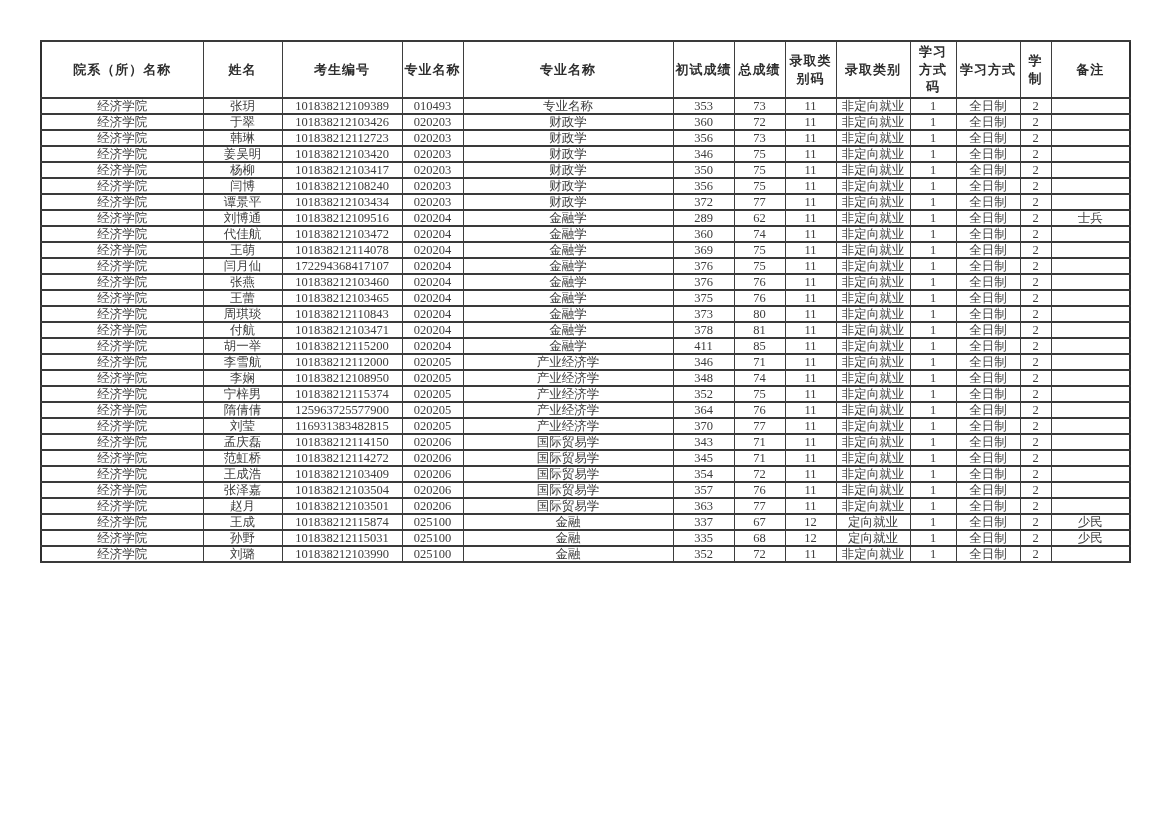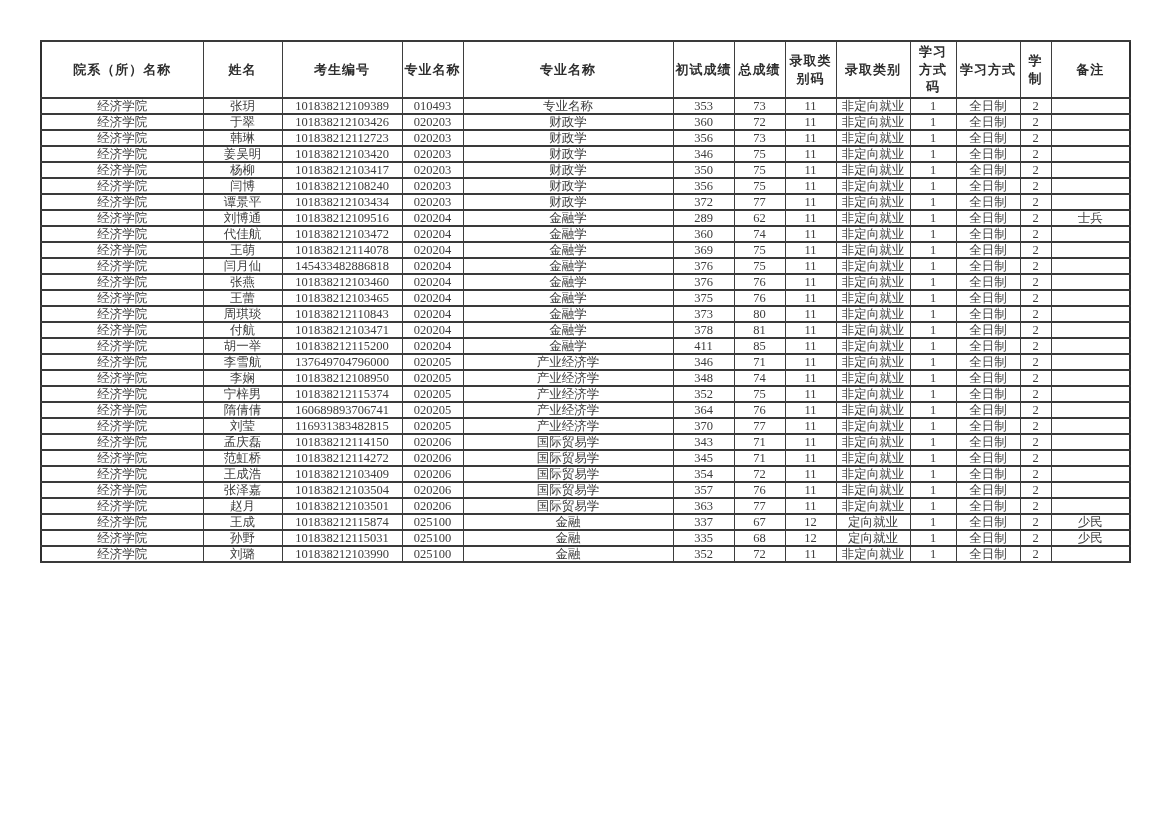--- a/index.html
+++ b/index.html
@@ -255,21 +255,21 @@
           <td>11</td>
           <td>非定向就业</td>
           <td>1</td>
           <td>全日制</td>
           <td>2</td>
           <td></td>
         </tr>
         <tr>
           <td>经济学院</td>
           <td>闫月仙</td>
-          <td>145433482886818</td>
+          <td>172294368417107</td>
           <td>020204</td>
           <td>金融学</td>
           <td>376</td>
           <td>75</td>
           <td>11</td>
           <td>非定向就业</td>
           <td>1</td>
           <td>全日制</td>
           <td>2</td>
           <td></td>
@@ -345,21 +345,21 @@
           <td>11</td>
           <td>非定向就业</td>
           <td>1</td>
           <td>全日制</td>
           <td>2</td>
           <td></td>
         </tr>
         <tr>
           <td>经济学院</td>
           <td>李雪航</td>
-          <td>137649704796000</td>
+          <td>101838212112000</td>
           <td>020205</td>
           <td>产业经济学</td>
           <td>346</td>
           <td>71</td>
           <td>11</td>
           <td>非定向就业</td>
           <td>1</td>
           <td>全日制</td>
           <td>2</td>
           <td></td>
@@ -390,21 +390,21 @@
           <td>11</td>
           <td>非定向就业</td>
           <td>1</td>
           <td>全日制</td>
           <td>2</td>
           <td></td>
         </tr>
         <tr>
           <td>经济学院</td>
           <td>隋倩倩</td>
-          <td>160689893706741</td>
+          <td>125963725577900</td>
           <td>020205</td>
           <td>产业经济学</td>
           <td>364</td>
           <td>76</td>
           <td>11</td>
           <td>非定向就业</td>
           <td>1</td>
           <td>全日制</td>
           <td>2</td>
           <td></td>

